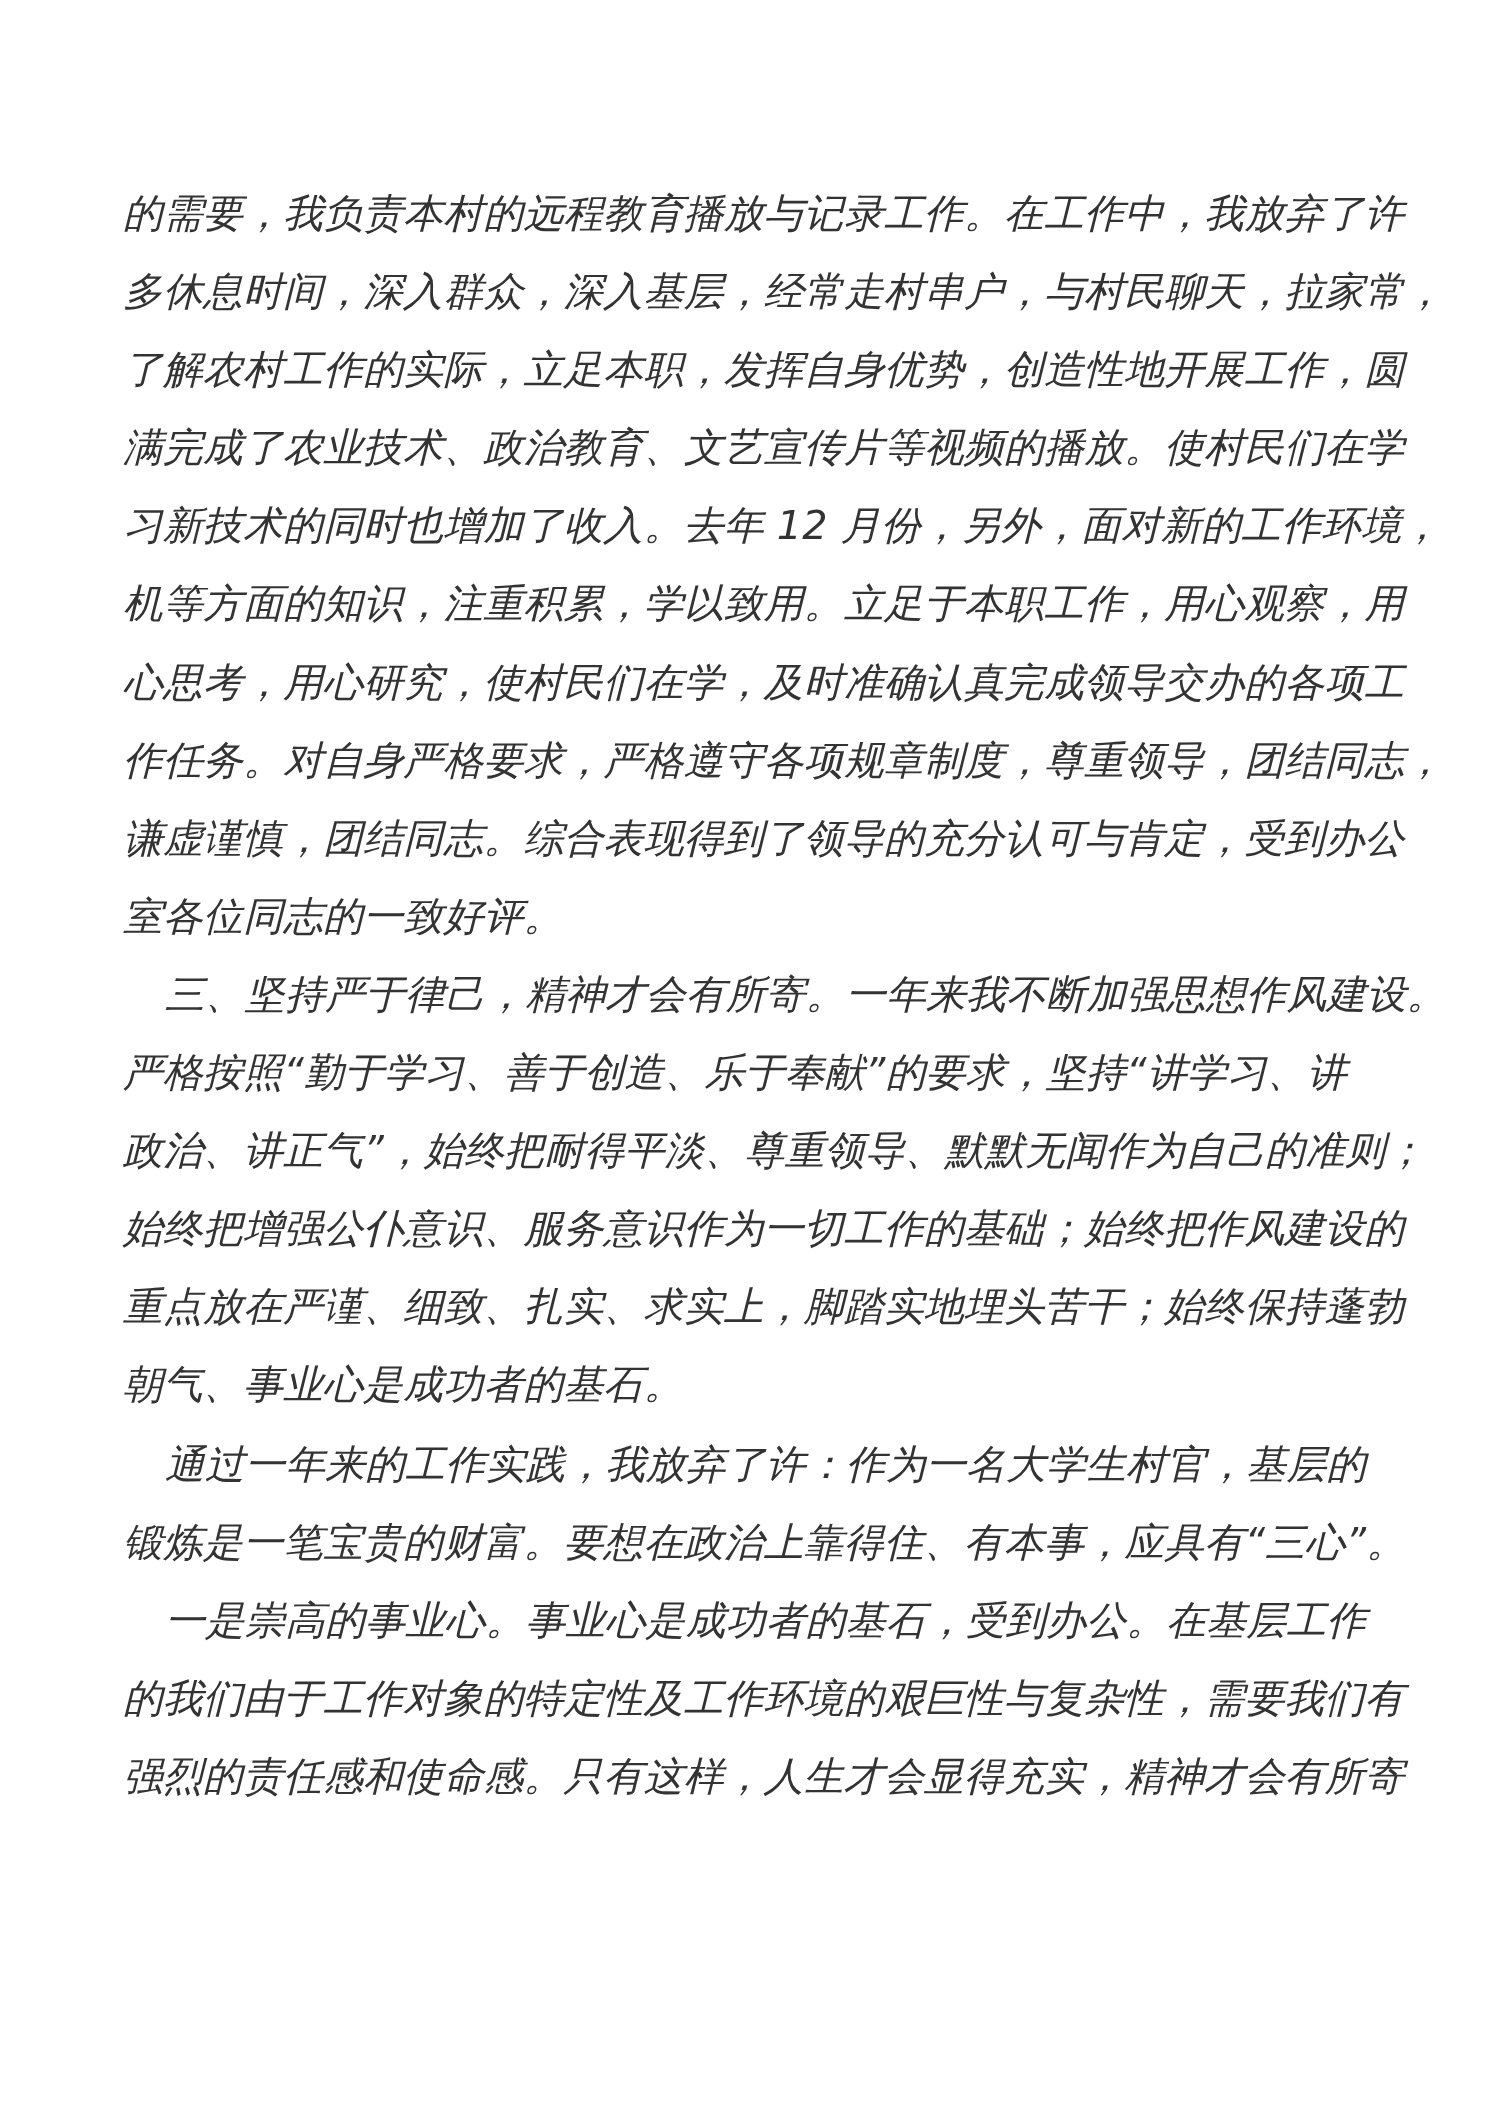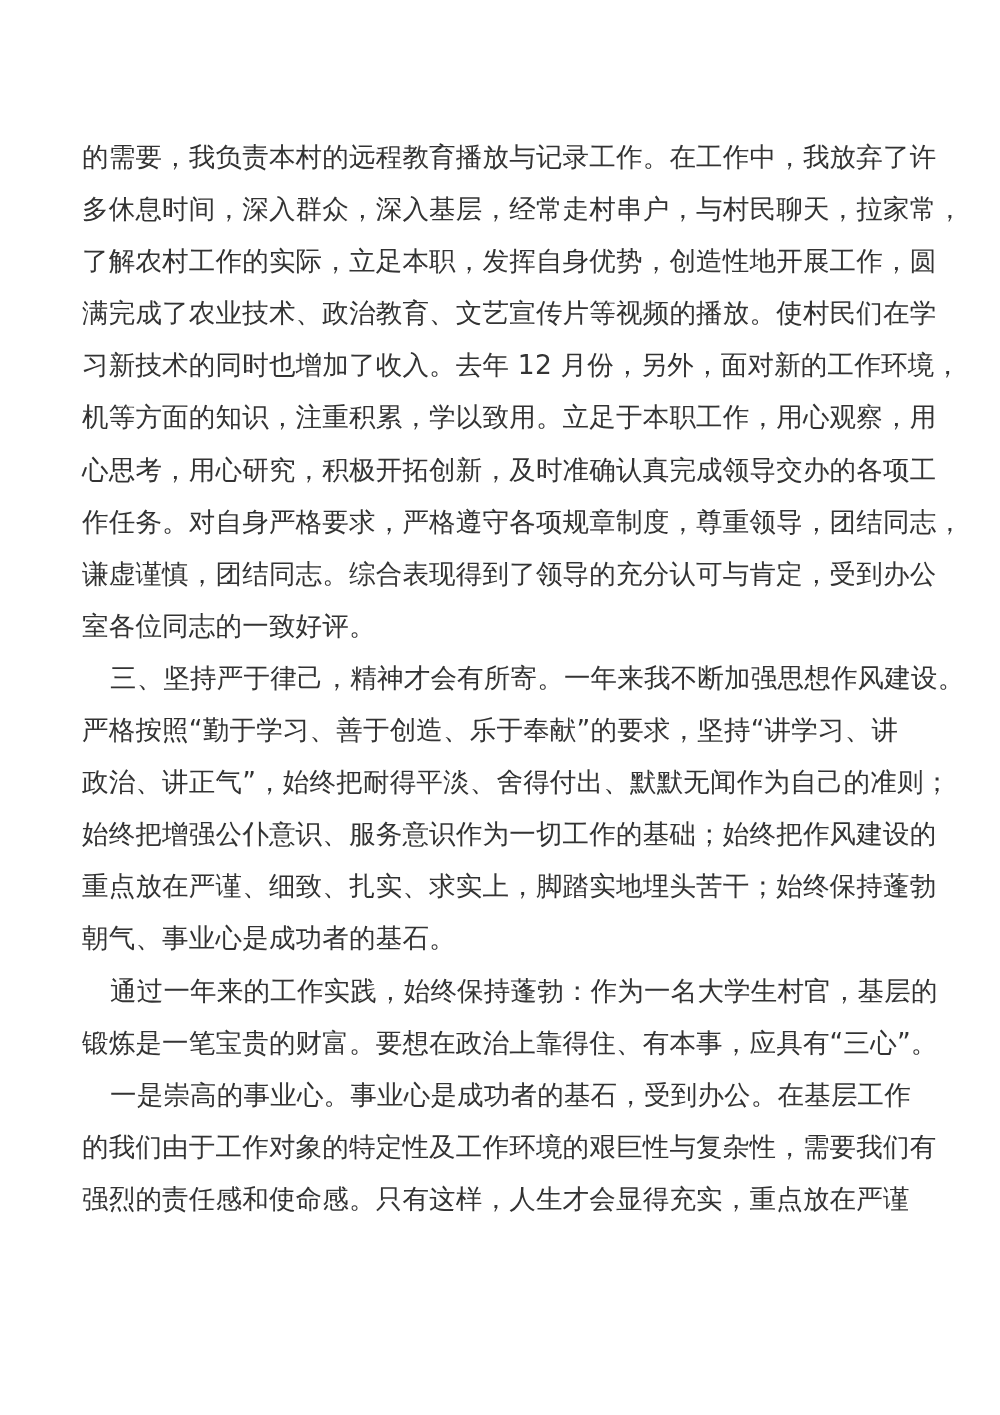--- a/index.html
+++ b/index.html
@@ -11,22 +11,23 @@
       width: 1000px;
       height: 1415px;
       overflow: hidden;
       position: relative;
       font-family: "DejaVu Sans", "Liberation Sans", sans-serif;
       color: #333333;
     }
     .page {
       position: absolute;
       left: 82px;
-      top: 131px;
+      top: 117px;
       width: 818px;
+      font-style: italic;
     }
     .line {
       height: 52.1px;
       line-height: 52.1px;
       font-size: 26.5px;
       white-space: nowrap;
       letter-spacing: 0.2px;
     }
     .indent {
       padding-left: 28px;
@@ -36,38 +37,38 @@
 <body>
 
 <div class="page">
   <div class="paragraph">
     <div class="line">的需要，我负责本村的远程教育播放与记录工作。在工作中，我放弃了许</div>
     <div class="line">多休息时间，深入群众，深入基层，经常走村串户，与村民聊天，拉家常，</div>
     <div class="line">了解农村工作的实际，立足本职，发挥自身优势，创造性地开展工作，圆</div>
     <div class="line">满完成了农业技术、政治教育、文艺宣传片等视频的播放。使村民们在学</div>
     <div class="line">习新技术的同时也增加了收入。去年 12 月份，另外，面对新的工作环境，</div>
     <div class="line">机等方面的知识，注重积累，学以致用。立足于本职工作，用心观察，用</div>
-    <div class="line">心思考，用心研究，积极开拓创新，及时准确认真完成领导交办的各项工</div>
+    <div class="line">心思考，用心研究，使村民们在学，及时准确认真完成领导交办的各项工</div>
     <div class="line">作任务。对自身严格要求，严格遵守各项规章制度，尊重领导，团结同志，</div>
     <div class="line">谦虚谨慎，团结同志。综合表现得到了领导的充分认可与肯定，受到办公</div>
     <div class="line">室各位同志的一致好评。</div>
   </div>
 
   <div class="paragraph">
     <div class="line indent">三、坚持严于律己，精神才会有所寄。一年来我不断加强思想作风建设。</div>
     <div class="line">严格按照“勤于学习、善于创造、乐于奉献”的要求，坚持“讲学习、讲</div>
-    <div class="line">政治、讲正气”，始终把耐得平淡、舍得付出、默默无闻作为自己的准则；</div>
+    <div class="line">政治、讲正气”，始终把耐得平淡、尊重领导、默默无闻作为自己的准则；</div>
     <div class="line">始终把增强公仆意识、服务意识作为一切工作的基础；始终把作风建设的</div>
     <div class="line">重点放在严谨、细致、扎实、求实上，脚踏实地埋头苦干；始终保持蓬勃</div>
     <div class="line">朝气、事业心是成功者的基石。</div>
   </div>
 
   <div class="paragraph">
-    <div class="line indent">通过一年来的工作实践，始终保持蓬勃：作为一名大学生村官，基层的</div>
+    <div class="line indent">通过一年来的工作实践，我放弃了许：作为一名大学生村官，基层的</div>
     <div class="line">锻炼是一笔宝贵的财富。要想在政治上靠得住、有本事，应具有“三心”。</div>
   </div>
 
   <div class="paragraph">
     <div class="line indent">一是崇高的事业心。事业心是成功者的基石，受到办公。在基层工作</div>
     <div class="line">的我们由于工作对象的特定性及工作环境的艰巨性与复杂性，需要我们有</div>
-    <div class="line">强烈的责任感和使命感。只有这样，人生才会显得充实，重点放在严谨</div>
+    <div class="line">强烈的责任感和使命感。只有这样，人生才会显得充实，精神才会有所寄</div>
   </div>
 </div>
 
 </body></html>

